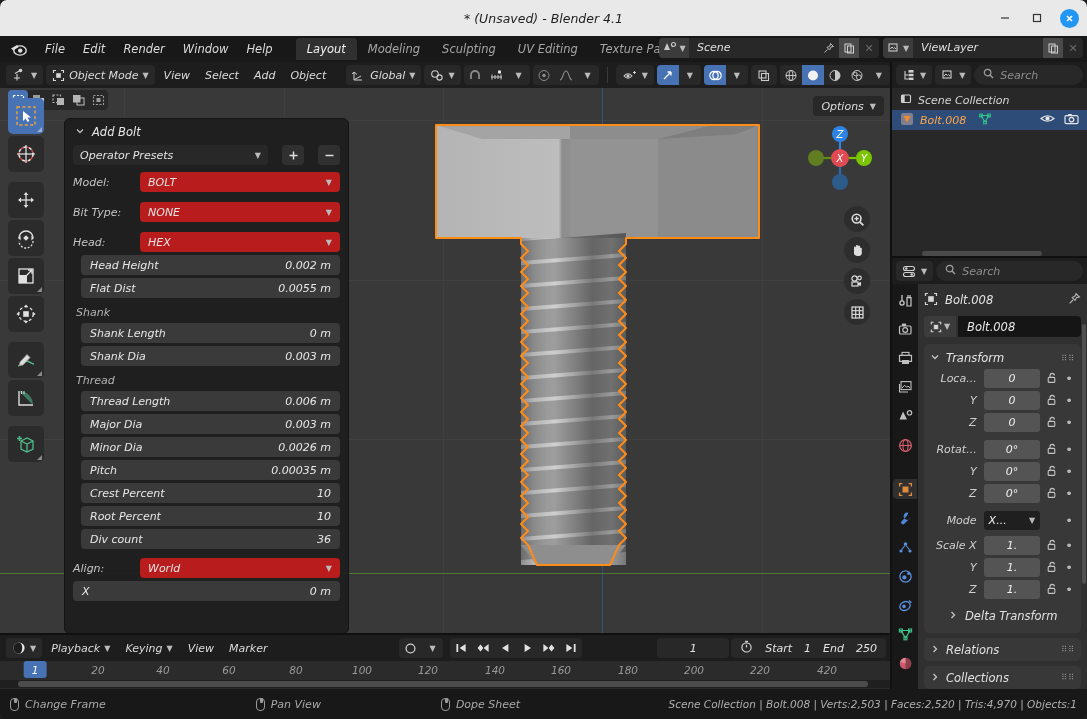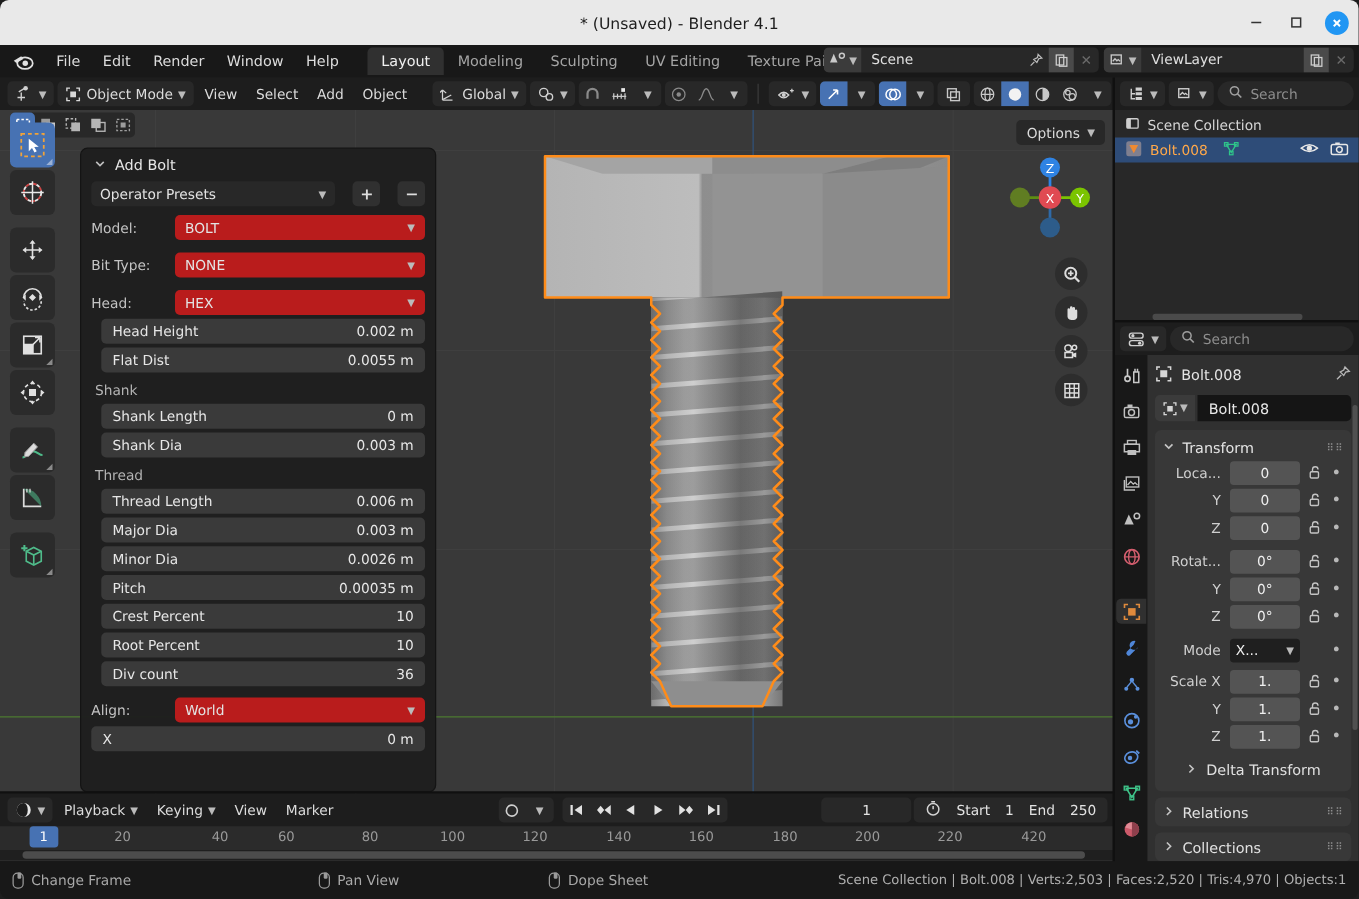--- a/index.html
+++ b/index.html
@@ -4,21 +4,21 @@
 <style>
   * { box-sizing: border-box; margin: 0; padding: 0; }
   html, body {
     width: 1087px; height: 719px;
     background: #1d1d1d;
     font-family: "DejaVu Sans", sans-serif;
     font-size: 11px;
     color: #e5e5e5;
     overflow: hidden;
   }
-  #app { position: relative; width: 1087px; height: 719px; }
+  #app { position: relative; width: 1087px; height: 719px; font-style: italic; }
 
   
   .titlebar {
     position: absolute; left: 0; top: 0; width: 1087px; height: 36px;
     background: #e9e9e9; color: #1a1a1a;
     display: flex; align-items: center; justify-content: center;
     font-size: 12.5px;
     border-top-left-radius: 7px; border-top-right-radius: 7px;
   }
   .titlebar .title { font-weight: 400; color: #1e1e1e; }
@@ -904,21 +904,21 @@
           <span>Start</span>
           <span>1</span>
           <span>End</span>
           <span>250</span>
         </div>
       </div>
     </div>
 
     <div class="tl-ruler">
       <div class="tl-tick" style="left:98px">20</div>
-      <div class="tl-tick" style="left:176px">40</div>
+      <div class="tl-tick" style="left:163px">40</div>
       <div class="tl-tick" style="left:229px">60</div>
       <div class="tl-tick" style="left:296px">80</div>
       <div class="tl-tick" style="left:362px">100</div>
       <div class="tl-tick" style="left:428px">120</div>
       <div class="tl-tick" style="left:495px">140</div>
       <div class="tl-tick" style="left:561px">160</div>
       <div class="tl-tick" style="left:628px">180</div>
       <div class="tl-tick" style="left:694px">200</div>
       <div class="tl-tick" style="left:760px">220</div>
       <div class="tl-tick" style="left:827px">420</div>

